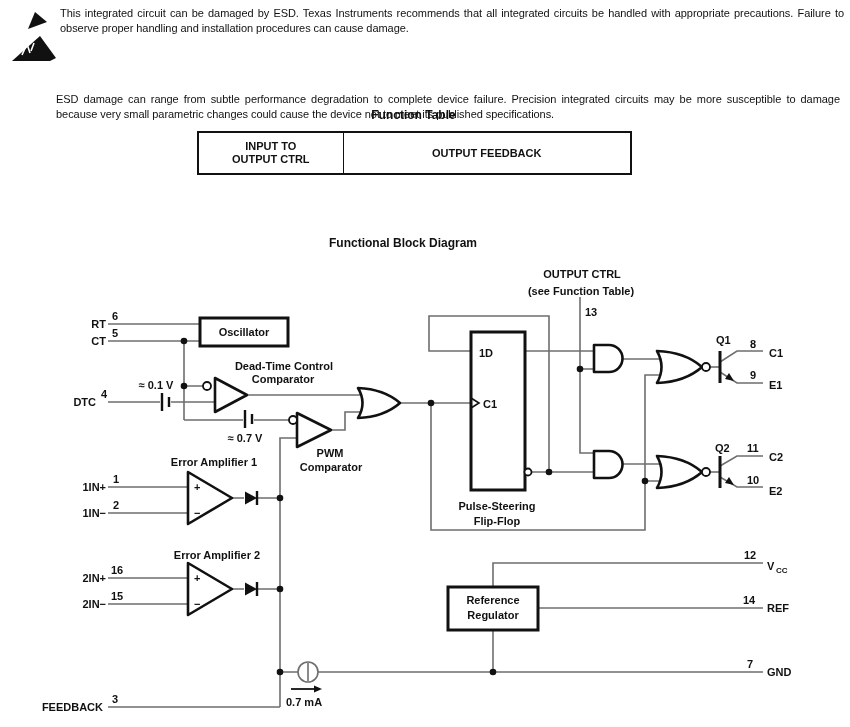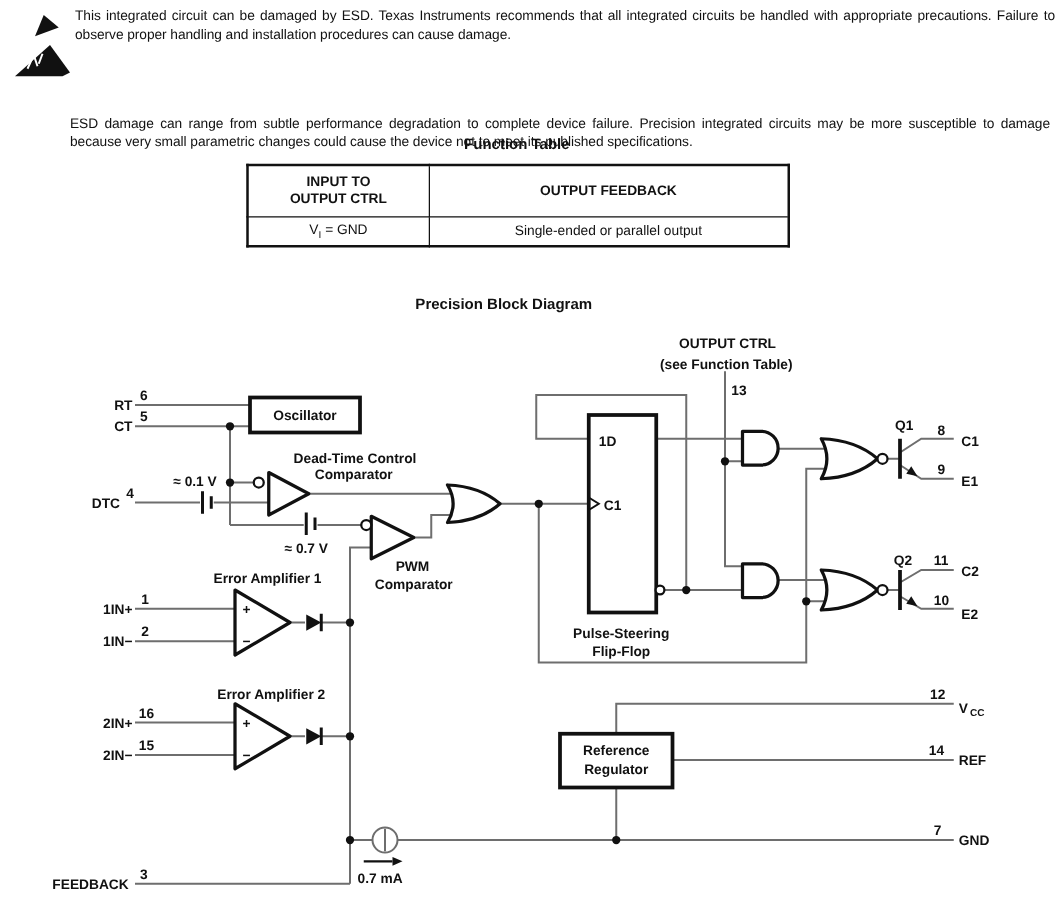--- a/index.html
+++ b/index.html
@@ -35,28 +35,24 @@
       <col style="width:145px">
       <col style="width:288px">
     </colgroup>
   <thead>
     <tr>
       <th><span>INPUT TO</span><br><span>OUTPUT CTRL</span></th>
       <th>OUTPUT FEEDBACK</th>
     </tr>
   </thead>
   <tbody>
-    <tr>
-      <td><span>V</span><sub>I</sub><span> = GND</span><sub></sub></td>
-      <td>Single-ended or parallel output</td>
-    </tr>
   </tbody>
 </table>
 
-<div class="abs sec-title" style="left:203px;top:236px;width:400px;">Precision Block Diagram</div>
+<div class="abs sec-title" style="left:203px;top:236px;width:400px;">Functional Block Diagram</div>
 
 <svg class="abs" style="left:0;top:0;" width="850" height="727" viewBox="0 0 850 727">
 
   <g stroke="#6e6e6e" stroke-width="1.6" fill="none">
     <path d="M108,324 H200"></path>
     <path d="M108,341 H200"></path>
     <path d="M108,402 H160 M171,402 H215"></path>
     <path d="M184,341 V420 M184,386 H203 M184,420 H243 M254,420 H289"></path>
     <path d="M247,395 H365"></path>
     <path d="M331,430 H345 V412 H365"></path>

